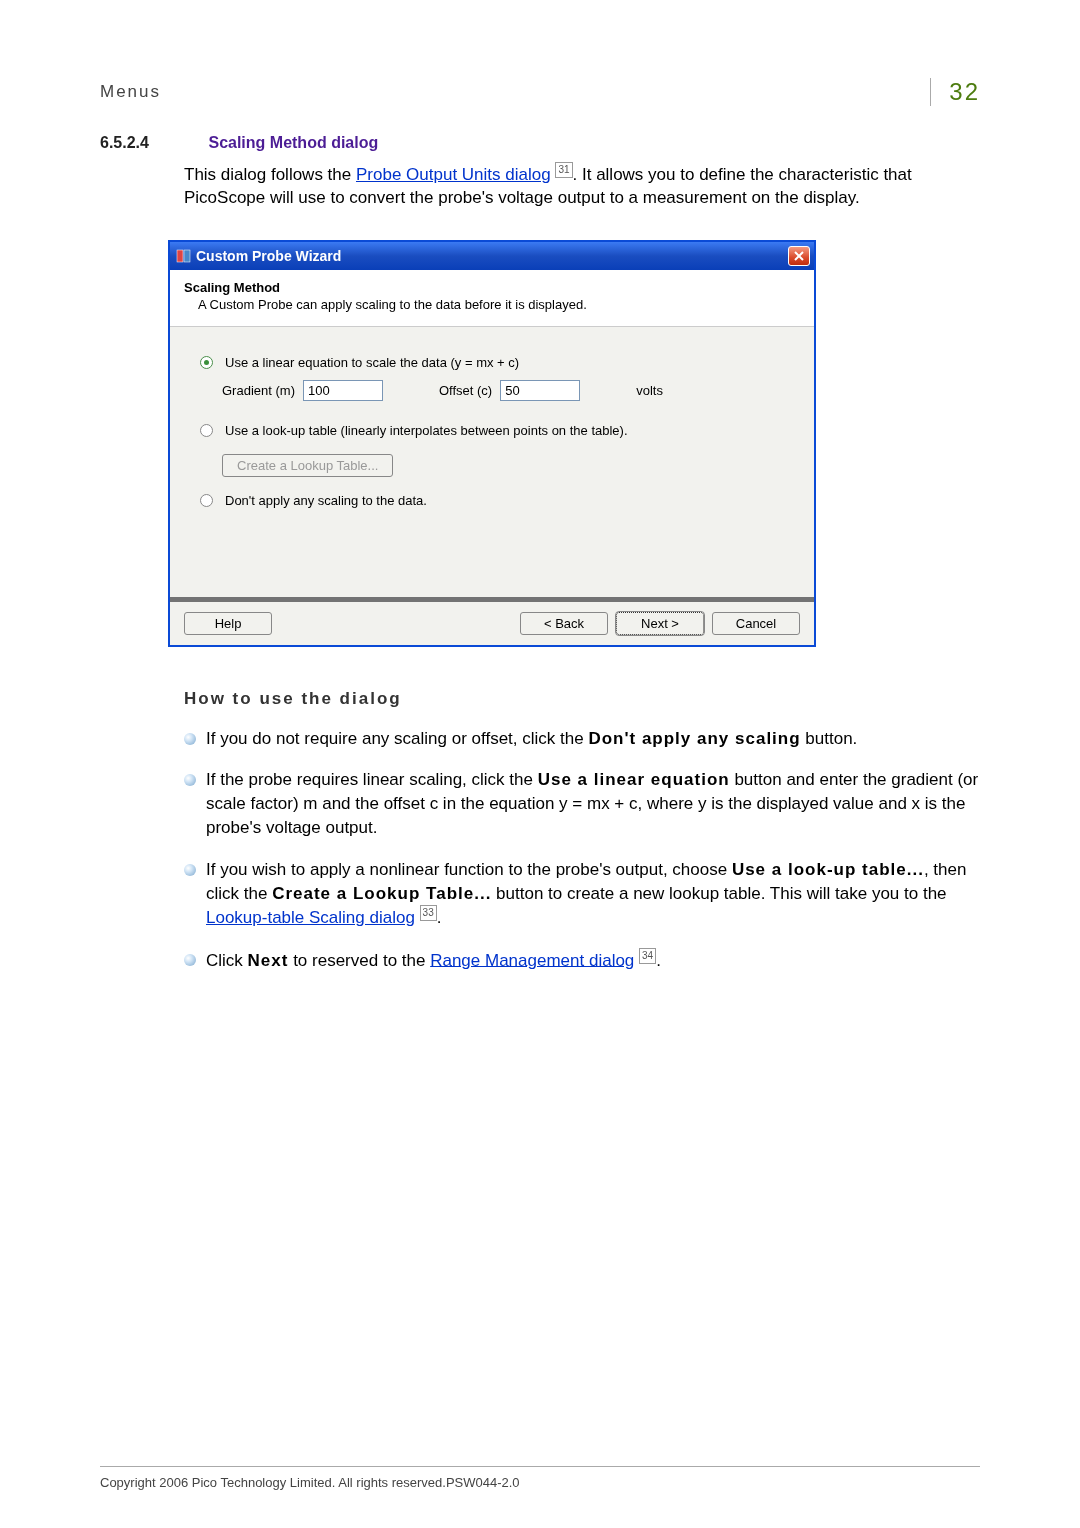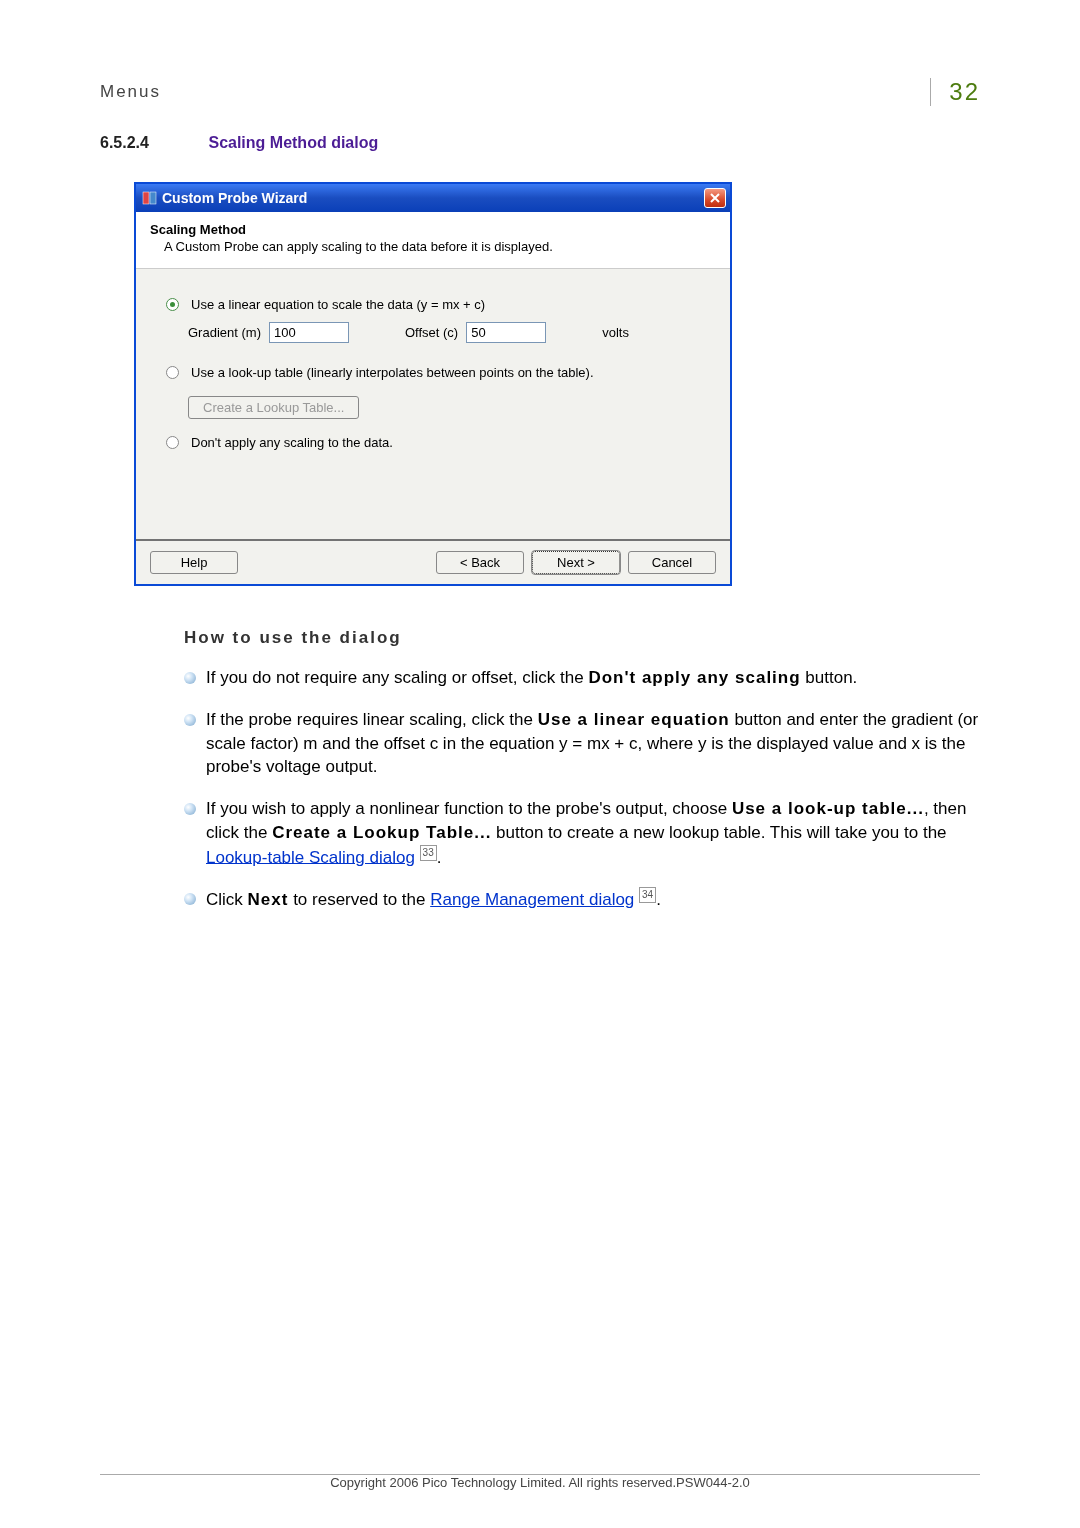--- a/index.html
+++ b/index.html
@@ -75,22 +75,22 @@
     content: '';
     position: absolute;
     right: -2px;
     top: -2px;
     width: 4px;
     height: 4px;
   }
 
   
   .dialog {
-    width: 598px;
-    margin-left: 34px;
+    width: 648px;
+    margin-left: 68px;
     margin-top: 30px;
     border: 2px solid #0a4ad6;
     background: #f2f2ee;
     font-family: Tahoma, Arial, sans-serif;
     font-size: 13px;
   }
   .titlebar {
     background: linear-gradient(180deg, #3b7af3 0%, #1a4dc0 50%, #0a3fb8 100%);
     color: #fff;
     font-weight: bold;
@@ -177,21 +177,21 @@
     border: 1px solid #888;
     background: #f2f2ee;
     padding: 3px 14px;
     font-size: 13px;
     border-radius: 3px;
     color: #999;
     margin: 6px 0 16px 22px;
     display: inline-block;
   }
   .dialog-footer {
-    border-top: 2px solid #737373;
+    border-top: 5px solid #737373;
     padding: 10px 14px;
     display: flex;
     align-items: center;
   }
   .btn {
     border: 1px solid #888;
     background: #f2f2ee;
     padding: 3px 0;
     width: 88px;
     font-size: 13px;
@@ -232,40 +232,44 @@
     flex-shrink: 0;
   }
   .bold { font-weight: bold; letter-spacing: 1px; }
 
   .footer {
     position: absolute;
     bottom: 38px;
     left: 100px;
     right: 100px;
     border-top: 1px solid #aaa;
-    display: flex;
-    justify-content: center;
+    padding-top: 8px;
+    display: flex;
+    justify-content: flex-start;
     font-size: 13px;
     color: #444;
   }
 </style>
 </head>
 <body>
 
 <div class="page">
   <div class="header-row">
     <span class="header-label">Menus</span>
     <span class="page-number">32</span>
   </div>
 
   <div>
     <span class="section-number">6.5.2.4</span>
     <span class="section-title">Scaling Method dialog</span>
   </div>
 
+  <div class="body-text">
+    <span>This dialog follows the </span><a class="link" href="#">Probe Output Units dialog</a> <span class="pageref">31</span><span>. It allows you to define the characteristic that PicoScope will use to convert the probe's voltage output to a measurement on the display.</span>
+  </div>
 
   <div class="dialog">
     <div class="titlebar">
       <span class="titlebar-icon">
         <svg viewBox="0 0 16 16">
             <rect x="1" y="2" width="6" height="12" fill="#d44" stroke="#fff" stroke-width="0.5"></rect>
             <rect x="8" y="2" width="6" height="12" fill="#48c" stroke="#fff" stroke-width="0.5"></rect>
           </svg>
       </span>
       <span class="titlebar-title">Custom Probe Wizard</span>

